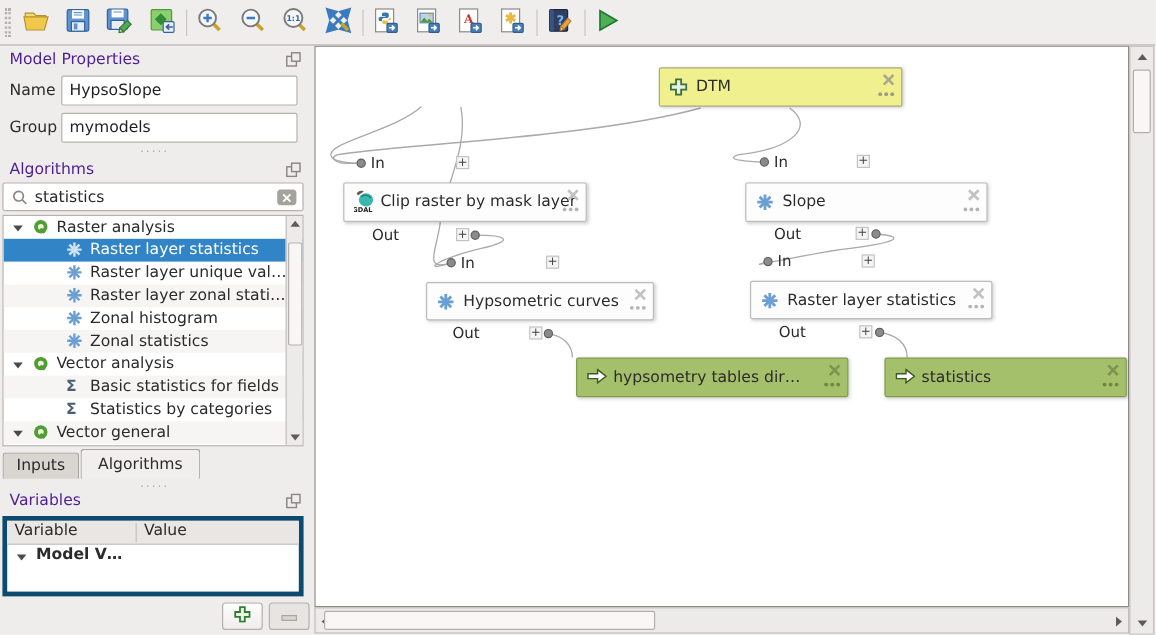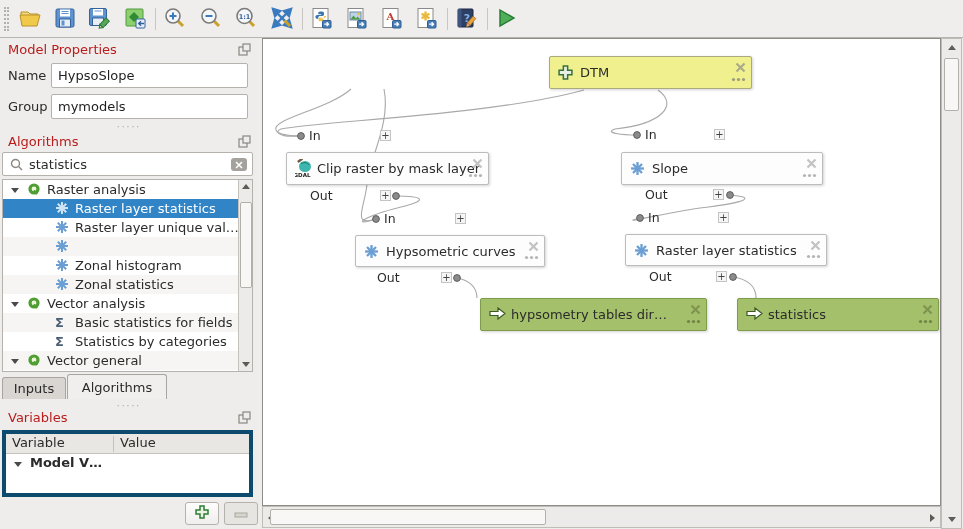--- a/index.html
+++ b/index.html
@@ -8,25 +8,25 @@
     font-family: "DejaVu Sans", "Liberation Sans", sans-serif;
     font-size: 13px; color: #2b2b2b;
     background: #efedeb; overflow: hidden; position: relative;
   }
   
   .toolbar { position:absolute; left:0; top:0; width:963px; height:38px;
              background:#f0eeec; border-bottom:1px solid #b8b4b0; }
   .grip { position:absolute; left:4px; top:7px; width:5px; height:24px;
           border-left:2px dotted #b4b0ac; border-right:2px dotted #b4b0ac; }
   .tbtn { position:absolute; top:5px; width:30px; height:28px; border:none;
-          background:transparent; display:flex; align-items:center; justify-content:center; }
+          background:transparent; display:flex; align-items:flex-start; justify-content:center; }
   .tsep { position:absolute; top:8px; width:1px; height:22px; background:#c9c5c0; }
   
   .sidebar { position:absolute; left:0; top:38px; width:258px; height:491px; }
-  .ptitle { position:absolute; left:8px; font-size:13px; color:#b91c1c; }
+  .ptitle { position:absolute; left:8px; font-size:13px; color:#4c1d95; }
   .floatico { position:absolute; width:13px; height:13px; }
   .qlabel { position:absolute; left:8px; color:#2b2b2b; }
   .qline { position:absolute; height:25px; background:#fff; border:1px solid #b5b1ad;
            border-radius:2px; padding:0 6px; font:13px "DejaVu Sans","Liberation Sans",sans-serif; color:#1f1f1f; }
   .splitdots { position:absolute; left:0; width:258px; text-align:center; color:#a7a39f;
                font-size:9px; letter-spacing:2px; height:8px; line-height:6px; }
   .splitdots::before { content:"·····"; }
   
   .searchbox { position:absolute; left:2px; top:114px; width:251px; height:24px; background:#fff;
                border:1px solid #b5b1ad; border-radius:2px; }
@@ -305,20 +305,21 @@
     </div>
     <div class="trow child">
       <span class="gico"><svg width="14" height="14" viewBox="0 0 14 14">
             <g stroke="#6b9fd4" stroke-width="2">
               <line x1="7" y1="1" x2="7" y2="13"></line>
               <line x1="1" y1="7" x2="13" y2="7"></line>
               <line x1="2.8" y1="2.8" x2="11.2" y2="11.2"></line>
               <line x1="11.2" y1="2.8" x2="2.8" y2="11.2"></line>
             </g>
           </svg></span>
+      <span class="tlabel">Raster layer zonal stati…</span>
     </div>
     <div class="trow child">
       <span class="gico"><svg width="14" height="14" viewBox="0 0 14 14">
             <g stroke="#6b9fd4" stroke-width="2">
               <line x1="7" y1="1" x2="7" y2="13"></line>
               <line x1="1" y1="7" x2="13" y2="7"></line>
               <line x1="2.8" y1="2.8" x2="11.2" y2="11.2"></line>
               <line x1="11.2" y1="2.8" x2="2.8" y2="11.2"></line>
             </g>
           </svg></span>

